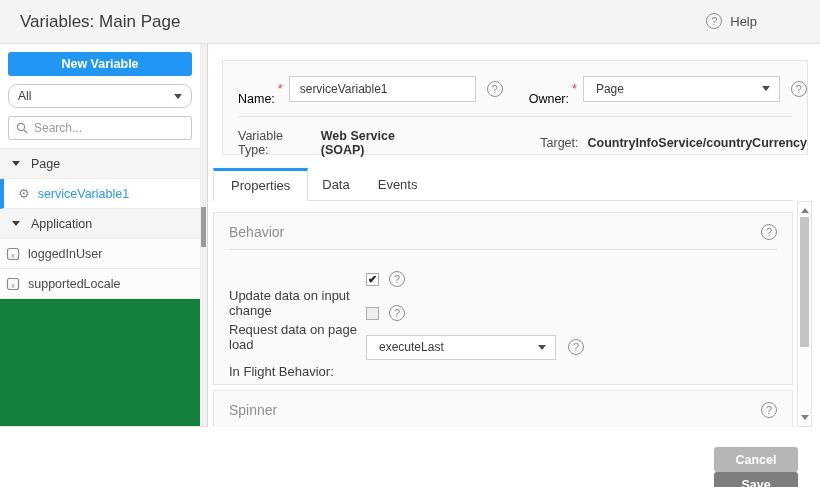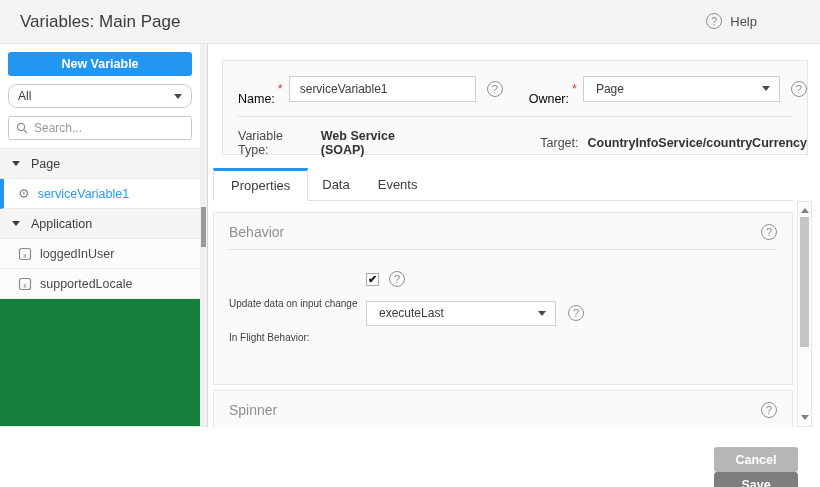--- a/index.html
+++ b/index.html
@@ -34,21 +34,21 @@
   .side-search input { border:none; outline:none; font-size:12px; color:#555; width:150px; margin-left:6px;
                        font-family:inherit; background:transparent; }
   .side-search input::placeholder { color:#9a9a9a; }
 
   .tree { width:200px; border-top:1px solid #e6e6e6; background:#fff; }
   .tree-row { height:30px; display:flex; align-items:center; border-bottom:1px solid #ececec;
               font-size:12.5px; cursor:pointer; }
   .tree-group { background:#f5f5f5; color:#3c3c3c; padding-left:12px; }
   .tree-group .tri { width:0; height:0; border-left:4px solid transparent; border-right:4px solid transparent;
                      border-top:5px solid #3c3c3c; margin-right:11px; }
-  .tree-item { background:#fcfcfc; color:#4a4a4a; padding-left:18px; }
+  .tree-item { background:#fcfcfc; color:#4a4a4a; padding-left:6px; }
   .tree-item .v-icon { margin-right:8px; display:inline-flex; }
   .tree-item.selected { background:#fff; border-left:4px solid #2196f3; padding-left:14px; color:#2b97f0; }
   .gear { font-family:"DejaVu Sans", sans-serif; font-size:13px; color:#8a8a8a; line-height:1; }
   .side-scroll { position:absolute; top:0; right:0; width:7px; height:382px; background:#f0f0f0; }
   .side-thumb { position:absolute; left:1px; top:163px; width:5px; height:40px; background:#9b9b9b; }
 
   
   .main { position:absolute; top:44px; left:208px; width:612px; height:383px; background:#fff; }
 
   .form-panel { position:absolute; left:14px; top:16px; width:586px; height:95px; background:#fafafa;
@@ -79,21 +79,21 @@
   
   .scroll-area { position:absolute; left:0; top:157px; width:586px; height:226px; overflow:hidden; }
   .section-panel { margin-left:5px; width:580px; background:#fafafa; border:1px solid #e5e5e5; }
   .panel-behavior { margin-top:11px; height:173px; }
   .panel-spinner { margin-top:5px; height:80px; }
   .section-head { display:flex; align-items:center; justify-content:space-between; padding:11px 15px 0 15px; }
   .section-title { font-size:14px; color:#8f8f8f; }
   .section-divider { border-top:1px solid #e2e2e2; margin:9px 15px 0 15px; }
   .prop-row { display:flex; align-items:center; height:34px; margin-left:15px; }
   .prop-rows { margin-top:12px; }
-  .prop-lbl { font-size:10px; color:#3e3e3e; width:137px;margin-top:48px; }
+  .prop-lbl { font-size:13px; color:#3e3e3e; width:137px;margin-top:48px; }
   .checkbox { width:13px; height:13px; border:1px solid #ababab; background:#eee; display:inline-flex;
               align-items:center; justify-content:center; font-size:11px; font-weight:bold; color:#222;
               line-height:1; cursor:pointer; }
   .checkbox.checked { background:#fff; }
   .prop-row .qmark { margin-left:10px; cursor:pointer; }
   .dd-inflight { width:190px; height:25px; }
   .prop-row .qmark.after-dd { margin-left:12px; }
 
   
   .main-scroll { position:absolute; left:589px; top:157px; width:15px; height:226px; background:#fcfcfc;
@@ -219,20 +219,25 @@
           <span class="qmark"></span>
         </div>
         <div class="section-divider"></div>
         <div class="prop-rows">
           <div class="prop-row">
             <span class="prop-lbl">Update data on input change</span>
             <span class="checkbox checked">✔</span>
             <span class="qmark"></span>
           </div>
           <div class="prop-row">
+            <span class="prop-lbl">Request data on page load</span>
+            <span class="checkbox"></span>
+            <span class="qmark"></span>
+          </div>
+          <div class="prop-row">
             <span class="prop-lbl">In Flight Behavior:</span>
             <div class="dd dd-inflight">
               <span>executeLast</span>
               <span class="caret-down"></span>
             </div>
             <span class="qmark after-dd"></span>
           </div>
         </div>
       </div>
 

